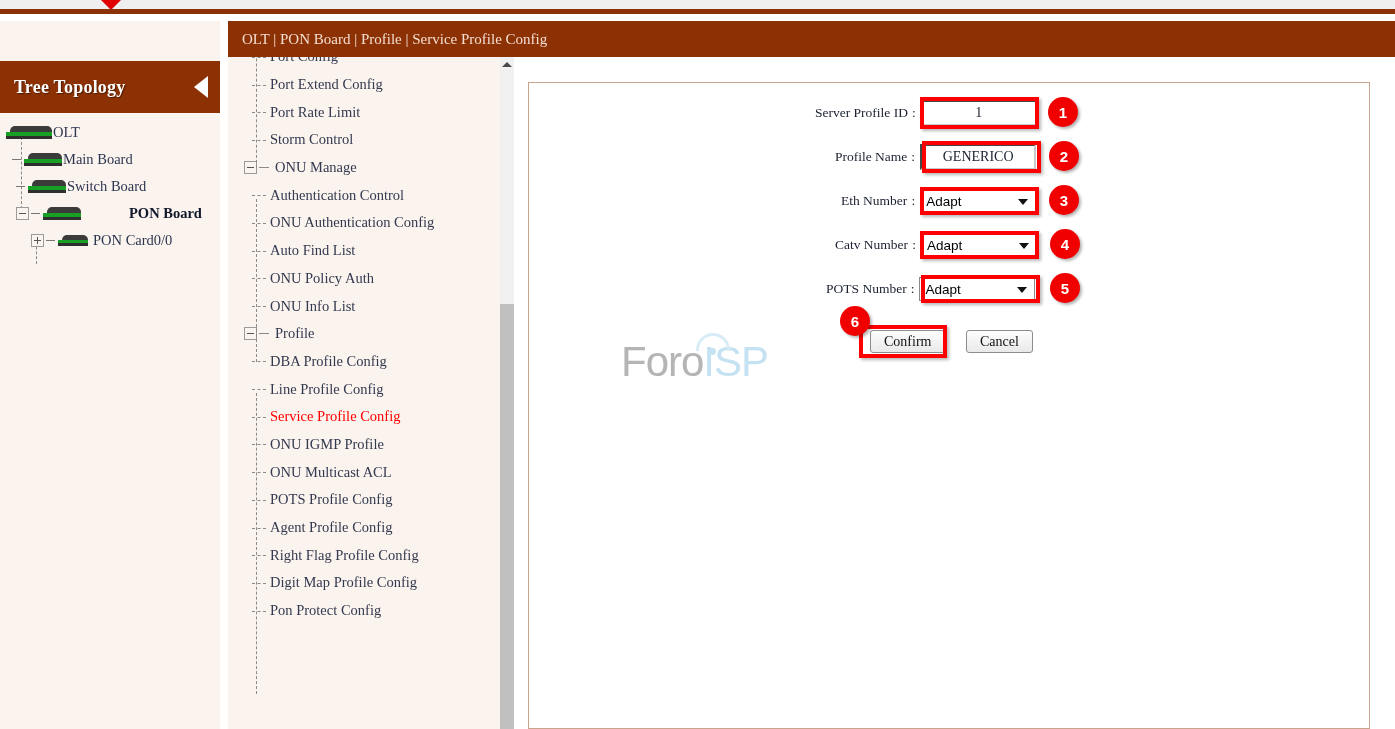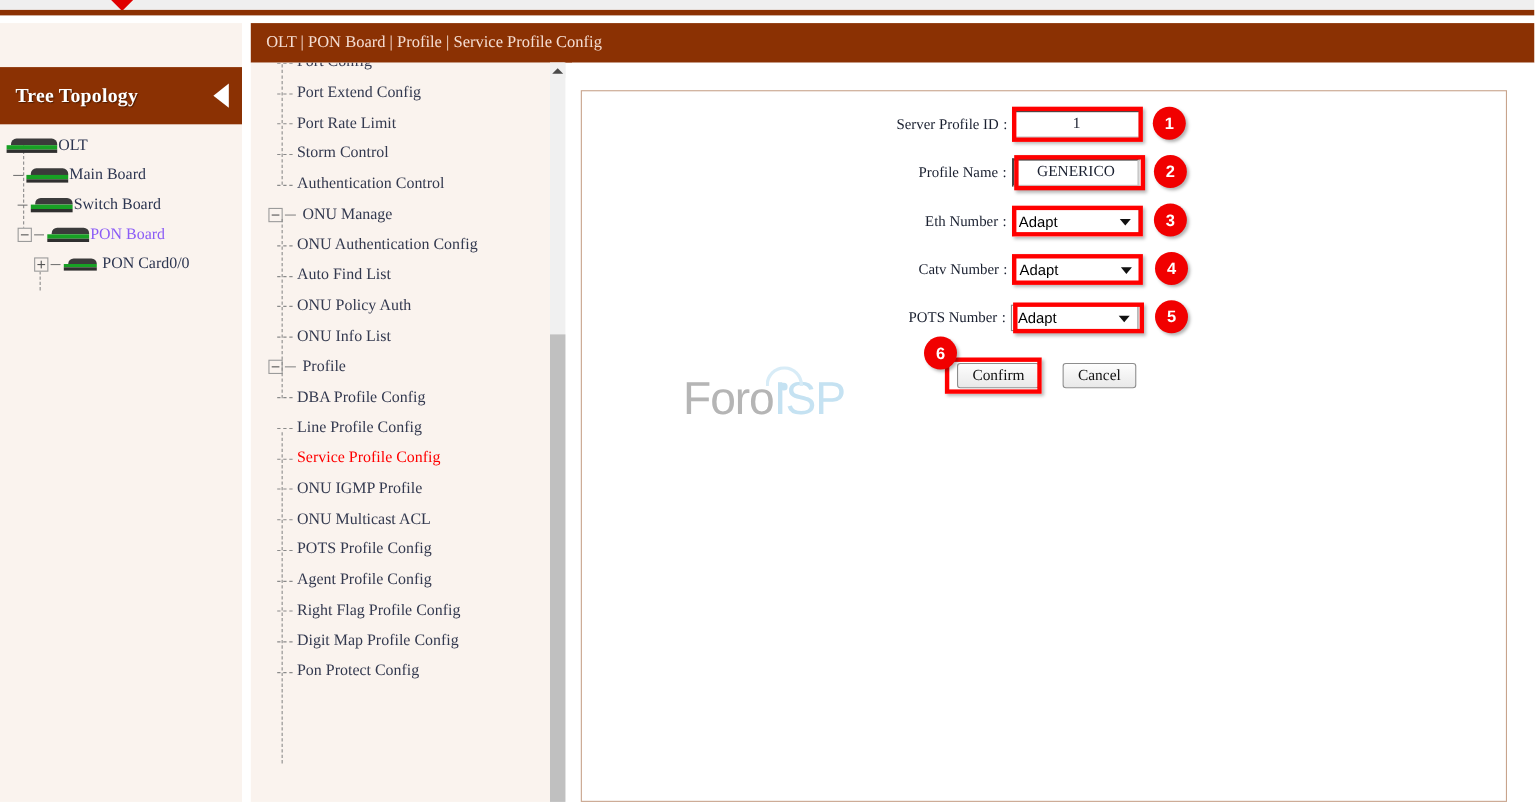--- a/index.html
+++ b/index.html
@@ -54,21 +54,21 @@
     border-right: 14px solid #ffffff;
   }
   .tree-body { position: relative; padding: 6px 0 0 0; height: 660px; }
 
   .tree-row {
     position: relative; display: flex; align-items: center;
     height: 26px; font-size: 14.5px; color: #2c3550;
     white-space: nowrap;
   }
   .tree-row .lbl { font-family: "Liberation Serif", serif; }
-  .tree-row .lbl.hi { color: #8b5cf6; font-weight: normal; }
+  .tree-row .lbl.hi { color: #0f172a; font-weight: bold; padding-left: 47px; }
 
   
   .dev-icon {
     position: relative; width: 46px; height: 13px; flex: none;
     margin-right: 1px;
   }
   .dev-icon .top {
     position: absolute; left: 4px; top: 0; right: 0; height: 6px;
     background: #3b3b3b; border-radius: 5px 5px 0 0;
   }
@@ -342,30 +342,30 @@
             <i></i>
           </span>
           <span class="txt">Port Rate Limit</span>
         </div>
         <div class="nav-item">
           <span class="elbow">
             <i></i>
           </span>
           <span class="txt">Storm Control</span>
         </div>
-        <div class="nav-item">
-          <span class="elbow">
-            <i></i>
-          </span>
-          <span class="txt">Authentication Control</span>
-        </div>
         <div class="nav-item group">
           <span class="gnode"></span>
           <span class="gdash"></span>
           <span class="txt">ONU Manage</span>
+        </div>
+        <div class="nav-item">
+          <span class="elbow">
+            <i></i>
+          </span>
+          <span class="txt">Authentication Control</span>
         </div>
         <div class="nav-item">
           <span class="elbow">
             <i></i>
           </span>
           <span class="txt">ONU Authentication Config</span>
         </div>
         <div class="nav-item">
           <span class="elbow">
             <i></i>

